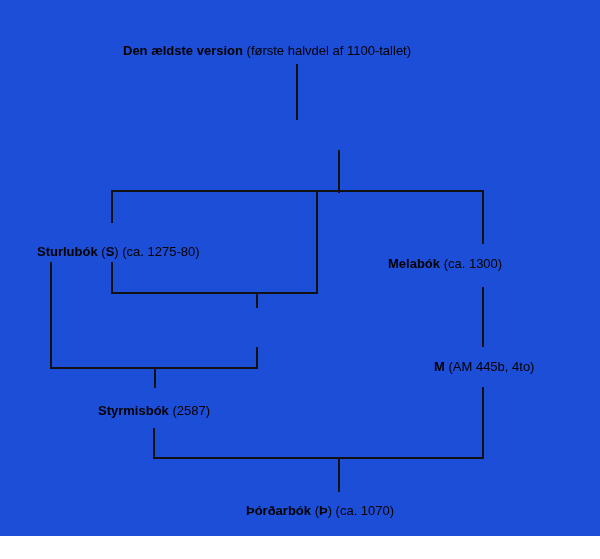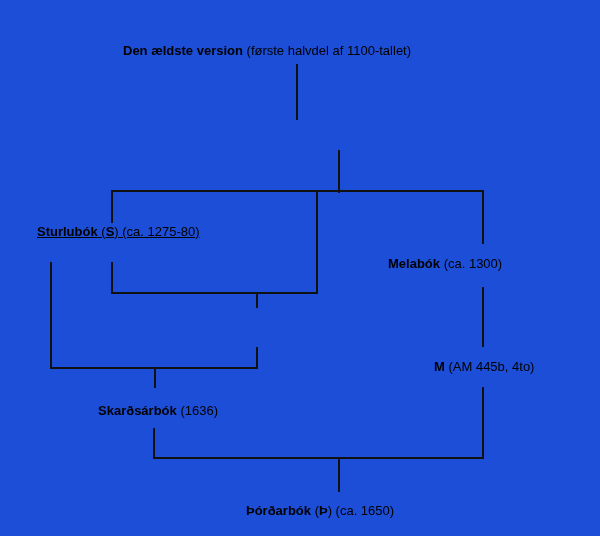--- a/index.html
+++ b/index.html
@@ -52,34 +52,34 @@
   <div class="edge v" style="left:153px; top:428px; height:31px;"></div>
   <div class="edge v" style="left:482px; top:387px; height:72px;"></div>
   <div class="edge h" style="left:153px; top:457px; width:331px;"></div>
   <div class="edge v" style="left:338px; top:457px; height:35px;"></div>
 
   <div class="node" style="left:123px; top:40px;">
     <b>Den ældste version</b><span></span><b></b><span> (første halvdel af 1100-tallet)</span>
   </div>
 
 
-  <div class="node" style="left:37px; top:221px;text-decoration:underline;">
+  <div class="node" style="left:37px; top:241px;">
     <b>Sturlubók</b><span> (</span><b>S</b><span>) (ca. 1275-80)</span>
   </div>
 
   <div class="node" style="left:388px; top:253px;">
     <b>Melabók</b><span></span><b></b><span> (ca. 1300)</span>
   </div>
 
 
   <div class="node" style="left:434px; top:356px;">
     <b>M</b><span></span><b></b><span> (AM 445b, 4to)</span>
   </div>
 
   <div class="node" style="left:98px; top:400px;">
-    <b>Skarðsárbók</b><span></span><b></b><span> (1636)</span>
+    <b>Styrmisbók</b><span></span><b></b><span> (2587)</span>
   </div>
 
   <div class="node" style="left:246px; top:500px;">
-    <b>Þórðarbók</b><span> (</span><b>Þ</b><span>) (ca. 1650)</span>
+    <b>Þórðarbók</b><span> (</span><b>Þ</b><span>) (ca. 1070)</span>
   </div>
 
 </div>
 
 </body></html>

